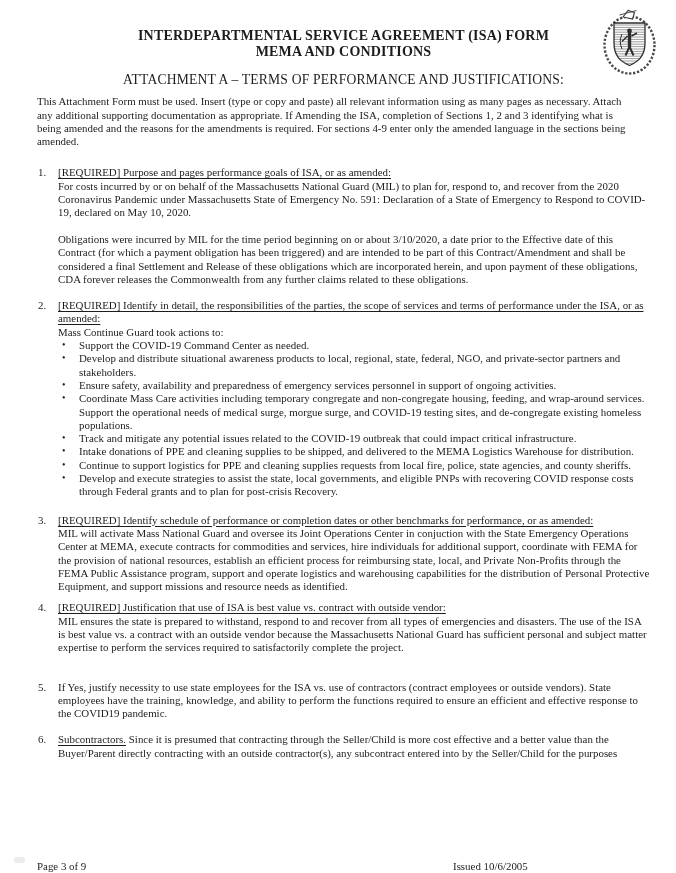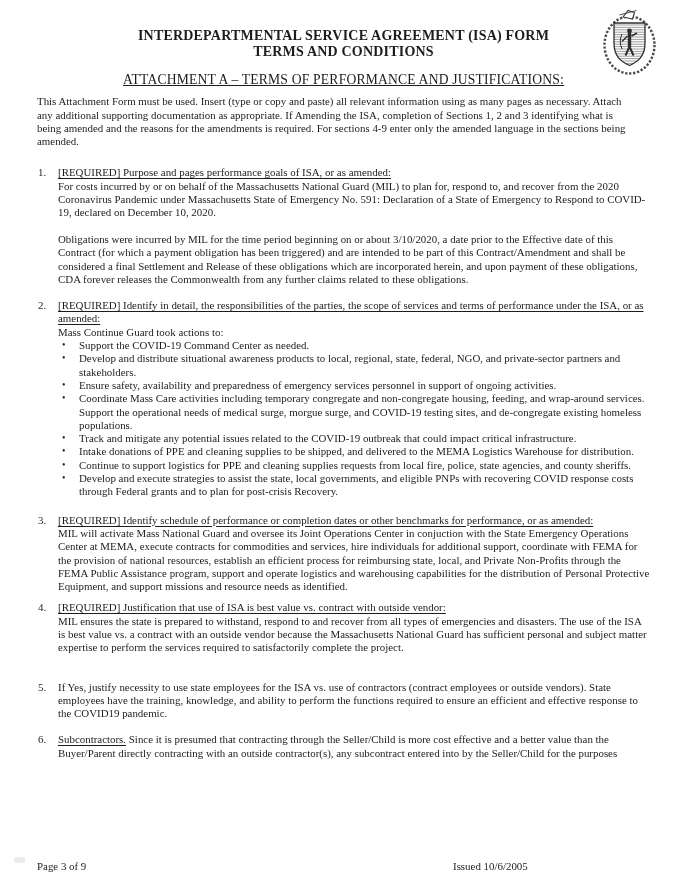--- a/index.html
+++ b/index.html
@@ -11,21 +11,21 @@
     box-sizing: border-box;
     padding: 24px 26px 0 37px;
     font-family: "Liberation Serif", "DejaVu Serif", serif;
     font-size: 10.9px;
     line-height: 13.3px;
     color: #1c1c1c;
     overflow: hidden;
   }
   .titleblock { text-align: center; margin-top: 4px; }
   .title-line { font-weight: bold; font-size: 14px; line-height: 16px; letter-spacing: 0.2px; }
-  .attachment { text-align: center; font-size: 13.6px; margin-top: 13px; letter-spacing: 0.2px; text-decoration: underline; }
+  .attachment { text-align: center; font-size: 13.6px; margin-top: 13px; letter-spacing: 0.2px; }
   .intro { margin: 9px 12px 0 0; }
   .section { position: relative; padding-left: 21px; }
   .section .num { position: absolute; left: 1px; top: 0; }
   .heading { text-decoration: underline; text-underline-offset: 1.5px; text-decoration-thickness: from-font; }
   .u { text-decoration: underline; text-underline-offset: 1.5px; text-decoration-thickness: from-font; }
   .section p { margin: 0; }
   .mt { margin-top: 13.3px !important; }
   .bullet { position: relative; padding-left: 21px; }
   .bullet .dot { position: absolute; left: 4px; top: -1px; font-size: 10px; }
   .cont { padding-left: 21px; }
@@ -64,32 +64,32 @@
       <circle cx="26.5" cy="23" r="2.4" fill="#2e2e2e"></circle>
       <path d="M26.5 25 V 39" stroke="#2e2e2e" stroke-width="3.4"></path>
       <path d="M26.5 38.5 l-4 9 M26.5 38.5 l4 9" stroke="#2e2e2e" stroke-width="2"></path>
       <path d="M24.5 28 L19 33.5 M28.5 28 L34 25" stroke="#2e2e2e" stroke-width="1.5"></path>
       <path d="M19 26 q-3.5 7.5 0 15" stroke="#2e2e2e" stroke-width="1" fill="none"></path>
     </svg>
   </div>
 
   <div class="titleblock">
     <div class="title-line">INTERDEPARTMENTAL SERVICE AGREEMENT (ISA) FORM</div>
-    <div class="title-line">TERMS AND CONDITIONS</div>
+    <div class="title-line">MEMA AND CONDITIONS</div>
   </div>
 
   <div class="attachment">ATTACHMENT A – TERMS OF PERFORMANCE AND JUSTIFICATIONS:</div>
 
   <p class="intro">This Attachment Form must be used. Insert (type or copy and paste) all relevant information using as many pages as necessary. Attach any additional supporting documentation as appropriate.  If Amending the ISA, completion of Sections 1, 2 and 3 identifying what is being amended and the reasons for the amendments is required.  For sections 4-9 enter only the amended language in the sections being amended.</p>
 
   <div class="section mt1">
     <span class="num">1.</span>
     <div class="content">
       <div class="heading">[REQUIRED] Purpose and pages performance goals of ISA, or as amended:</div>
-      <p>For costs incurred by or on behalf of the Massachusetts National Guard (MIL) to plan for, respond to, and recover from the 2020 Coronavirus Pandemic under Massachusetts State of Emergency No. 591: Declaration of a State of Emergency to Respond to COVID-19, declared on December 10, 2020.</p>
+      <p>For costs incurred by or on behalf of the Massachusetts National Guard (MIL) to plan for, respond to, and recover from the 2020 Coronavirus Pandemic under Massachusetts State of Emergency No. 591: Declaration of a State of Emergency to Respond to COVID-19, declared on May 10, 2020.</p>
       <p class="mt">Obligations were incurred by MIL for the time period beginning on or about 3/10/2020, a date prior to the Effective date of this Contract (for which a payment obligation has been triggered) and are intended to be part of this Contract/Amendment and shall be considered a final Settlement and Release of these obligations which are incorporated herein, and upon payment of these obligations, CDA forever releases the Commonwealth from any further claims related to these obligations.</p>
     </div>
   </div>
 
   <div class="section mt2">
     <span class="num">2.</span>
     <div class="content">
       <div class="heading">[REQUIRED]  Identify in detail, the responsibilities of the parties, the scope of services and terms of performance under the ISA, or as amended:</div>
       <p>Mass Continue Guard took actions to:</p>
       <div class="bullet"><span class="dot">•</span><span>Support the COVID-19 Command Center as needed.</span></div>

